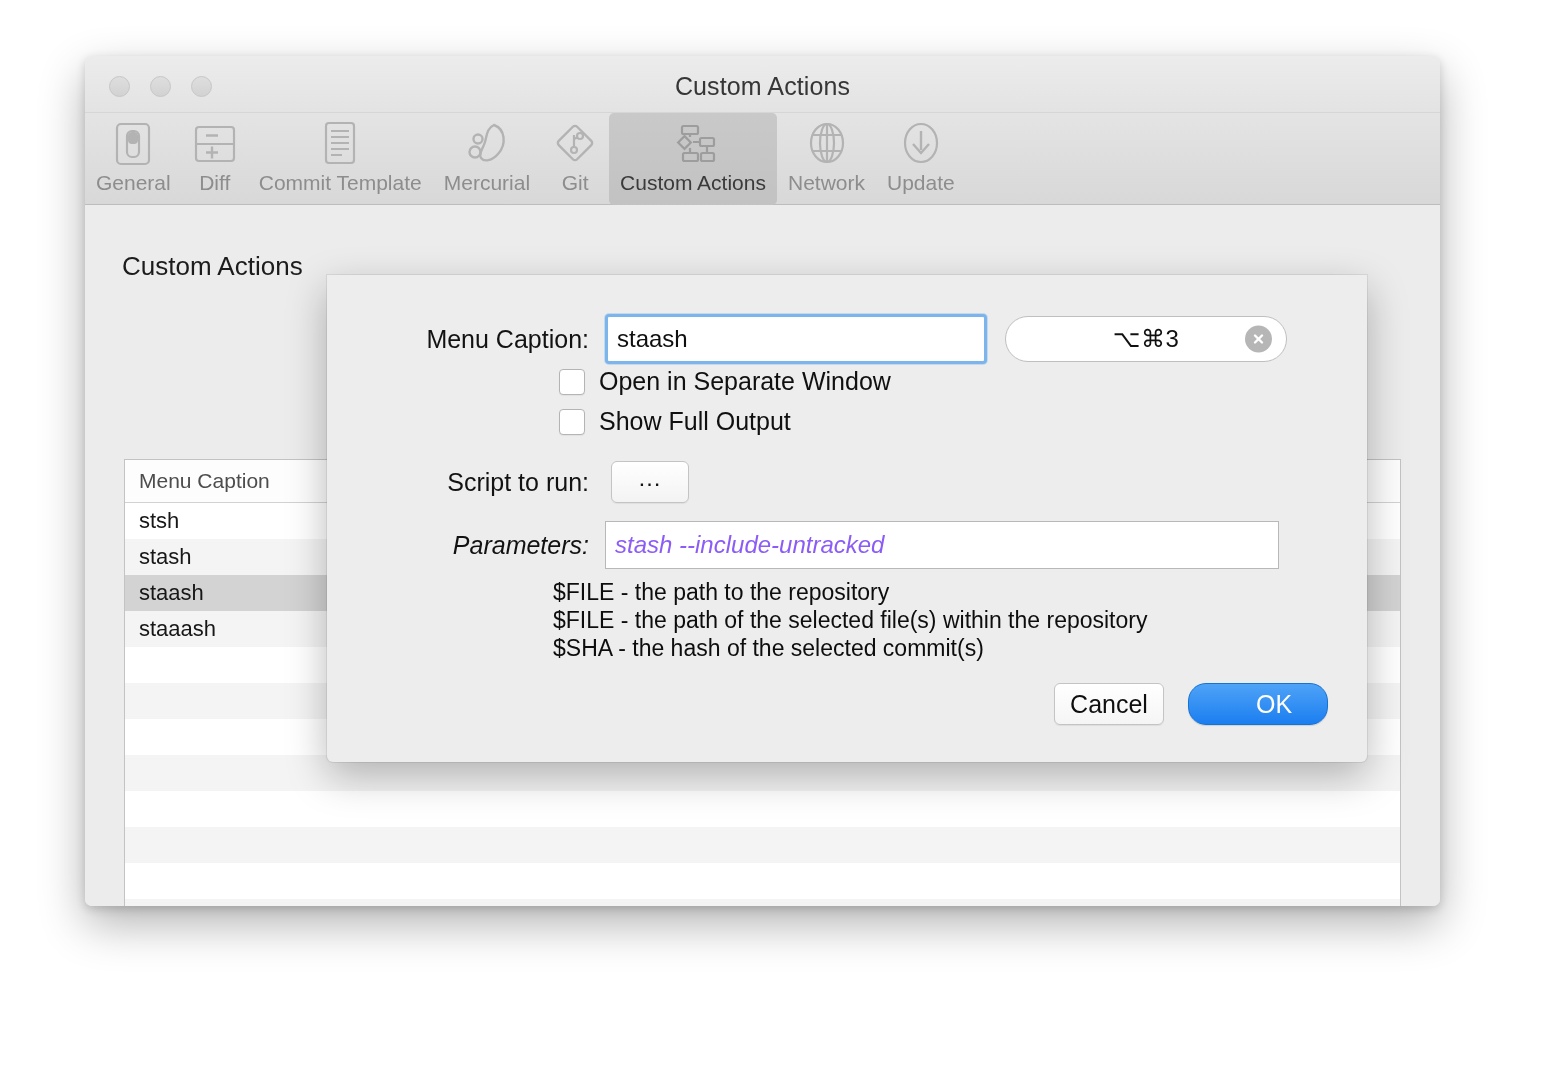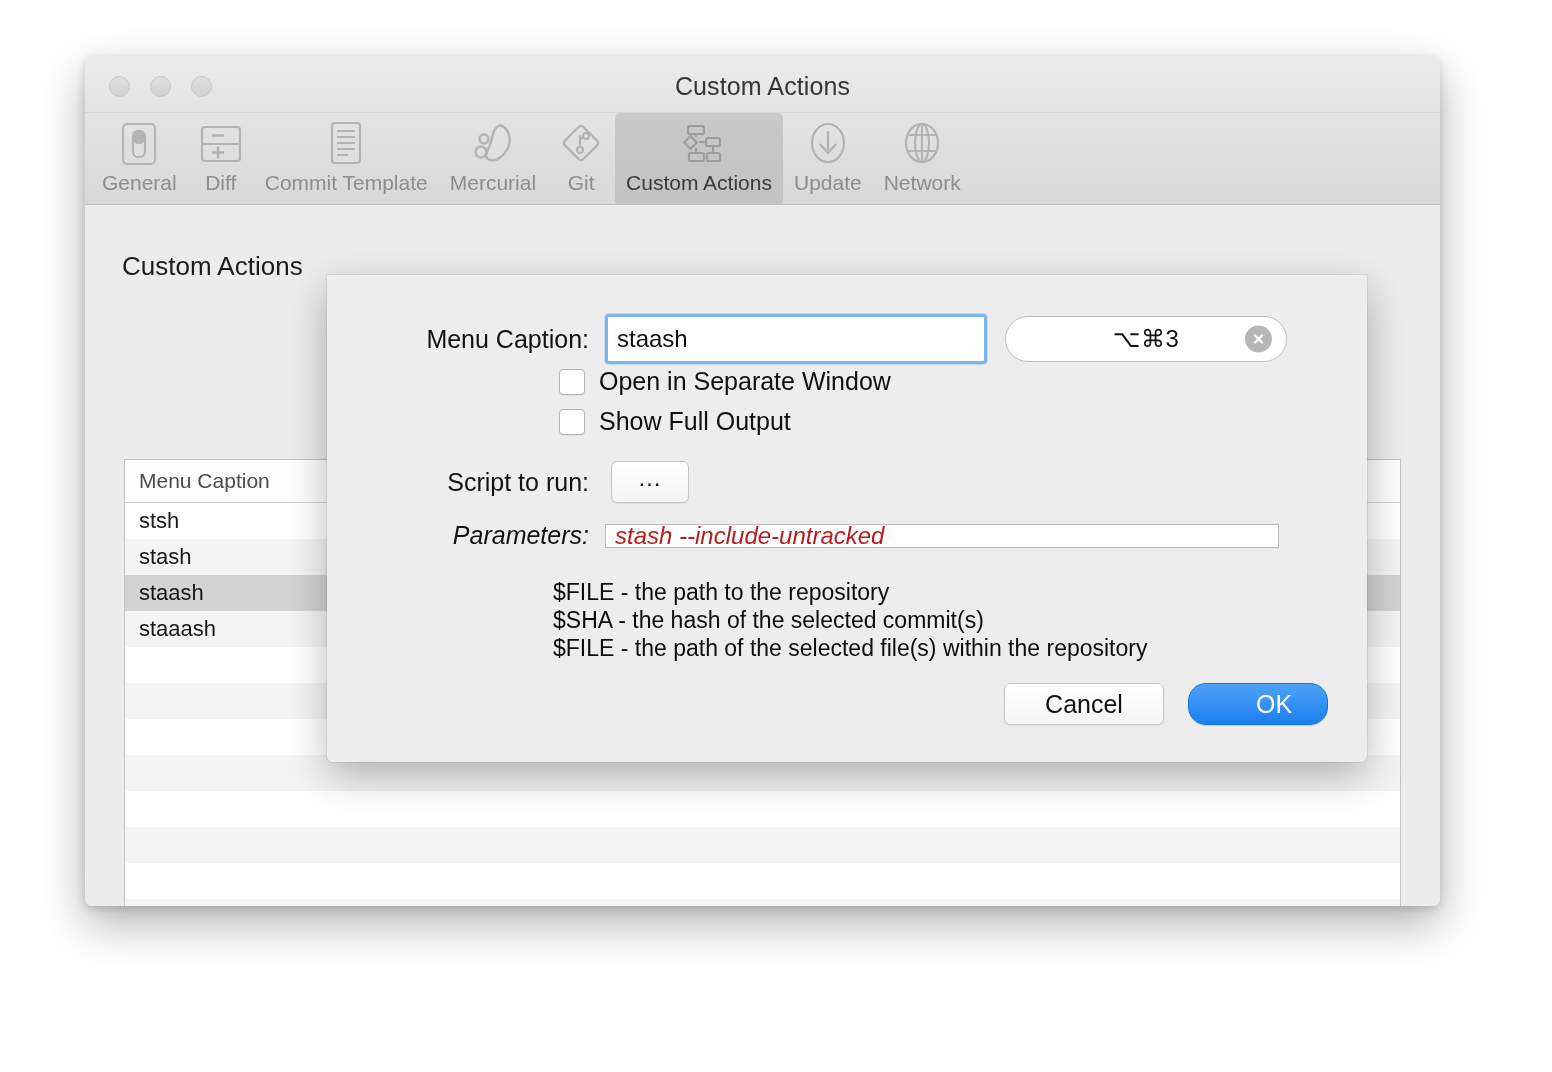--- a/index.html
+++ b/index.html
@@ -44,21 +44,20 @@
     font-size: 25px; color: #363636;
     letter-spacing: .1px;
   }
 
   
   #toolbar {
     height: 92px;
     background: linear-gradient(to bottom, #e4e4e4 0%, #d8d8d8 100%);
     border-bottom: 1px solid #bdbdbd;
     display: flex; align-items: flex-start;
-    padding-left: 6px;
   }
   .tb-item {
     height: 92px;
     padding: 6px 11px 0 11px;
     display: flex; flex-direction: column; align-items: center;
     justify-content: flex-start;
     cursor: default;
   }
   .tb-item.selected {
     background: linear-gradient(to bottom, #c9c9c9 0%, #c2c2c2 100%);
@@ -201,39 +200,39 @@
     display: flex; align-items: center; justify-content: center;
     font-size: 24px; color: #151515; letter-spacing: 1px;
     padding-bottom: 8px;
     cursor: default;
   }
 
   #row-params { left: 0; top: 246px; width: 100%; font-style: italic; }
   #lbl-params { width: 216px; }
   #params-input {
     margin-left: 16px;
-    width: 674px; height: 24px;
+    width: 674px; height: 48px;
     border: 1px solid #b8b8b8;
     background: #ffffff;
-    font-size: 24px; color: #b91c1c;
+    font-size: 24px; color: #8b5cf6;
     padding: 0 9px;
     display: flex; align-items: center;
   }
 
   #help-text {
     position: absolute; left: 226px; top: 303px;
     font-size: 23px; color: #0d0d0d; line-height: 28px;
   }
 
   #sheet-buttons {
     position: absolute; right: 39px; top: 408px;
     display: flex; align-items: center;
   }
   #cancel-button {
-    width: 160px; height: 42px;
+    width: 110px; height: 42px;
     border: 1px solid #c4c4c4; border-radius: 6px;
     background: linear-gradient(to bottom, #ffffff 0%, #f5f5f5 100%);
     box-shadow: 0 1px 1px rgba(0,0,0,0.07);
     display: flex; align-items: center; justify-content: center;
     font-size: 25px; color: #0f0f0f; cursor: default; margin-left: 28px;
   }
   #ok-button {
     margin-left: 24px;
     width: 140px; height: 42px;
     border: 1px solid #1473d4; border-radius: 18px;
@@ -333,38 +332,38 @@
           <line x1="38" y1="26" x2="38" y2="33" stroke="#9d9d9d" stroke-width="2.2"></line>
         </svg>
       </div>
       <div class="tb-label">Custom Actions</div>
     </div>
 
     <div class="tb-item">
       <div class="tb-icon">
         <svg width="46" height="48" viewBox="0 0 46 48">
           <ellipse cx="23" cy="23" rx="16" ry="19" fill="none" stroke="#b3b3b3" stroke-width="2.2"></ellipse>
-          <line x1="23" y1="11" x2="23" y2="30" stroke="#b3b3b3" stroke-width="2.4"></line>
-          <polyline points="15,24 23,33 31,24" fill="none" stroke="#b3b3b3" stroke-width="2.4"></polyline>
-        </svg>
-      </div>
-      <div class="tb-label">Update</div>
-    </div>
-
-    <div class="tb-item">
-      <div class="tb-icon">
-        <svg width="46" height="48" viewBox="0 0 46 48">
-          <ellipse cx="23" cy="23" rx="16" ry="19" fill="none" stroke="#b3b3b3" stroke-width="2.2"></ellipse>
           <ellipse cx="23" cy="23" rx="7" ry="19" fill="none" stroke="#b3b3b3" stroke-width="2.2"></ellipse>
           <line x1="8" y1="15" x2="38" y2="15" stroke="#b3b3b3" stroke-width="2.2"></line>
           <line x1="8" y1="31" x2="38" y2="31" stroke="#b3b3b3" stroke-width="2.2"></line>
           <line x1="23" y1="4" x2="23" y2="42" stroke="#b3b3b3" stroke-width="2.2"></line>
         </svg>
       </div>
       <div class="tb-label">Network</div>
+    </div>
+
+    <div class="tb-item">
+      <div class="tb-icon">
+        <svg width="46" height="48" viewBox="0 0 46 48">
+          <ellipse cx="23" cy="23" rx="16" ry="19" fill="none" stroke="#b3b3b3" stroke-width="2.2"></ellipse>
+          <line x1="23" y1="11" x2="23" y2="30" stroke="#b3b3b3" stroke-width="2.4"></line>
+          <polyline points="15,24 23,33 31,24" fill="none" stroke="#b3b3b3" stroke-width="2.4"></polyline>
+        </svg>
+      </div>
+      <div class="tb-label">Update</div>
     </div>
 
   </div>
 
   <div id="main-pane">
 
     <div id="pane-title">Custom Actions</div>
 
     <div id="actions-table">
       <div id="table-header">
@@ -438,22 +437,22 @@
       <div id="browse-button">…</div>
     </div>
 
     <div class="sheet-row" id="row-params">
       <div class="field-label" id="lbl-params">Parameters:</div>
       <div id="params-input" placeholder="">stash --include-untracked</div>
     </div>
 
     <div id="help-text">
       <div>$FILE - the path to the repository</div>
+      <div>$FILE - the path of the selected file(s) within the repository</div>
       <div>$SHA - the hash of the selected commit(s)</div>
-      <div>$FILE - the path of the selected file(s) within the repository</div>
     </div>
 
     <div id="sheet-buttons">
       <div id="cancel-button">Cancel</div>
       <div id="ok-button">OK</div>
     </div>
 
   </div>
 
 </div>

